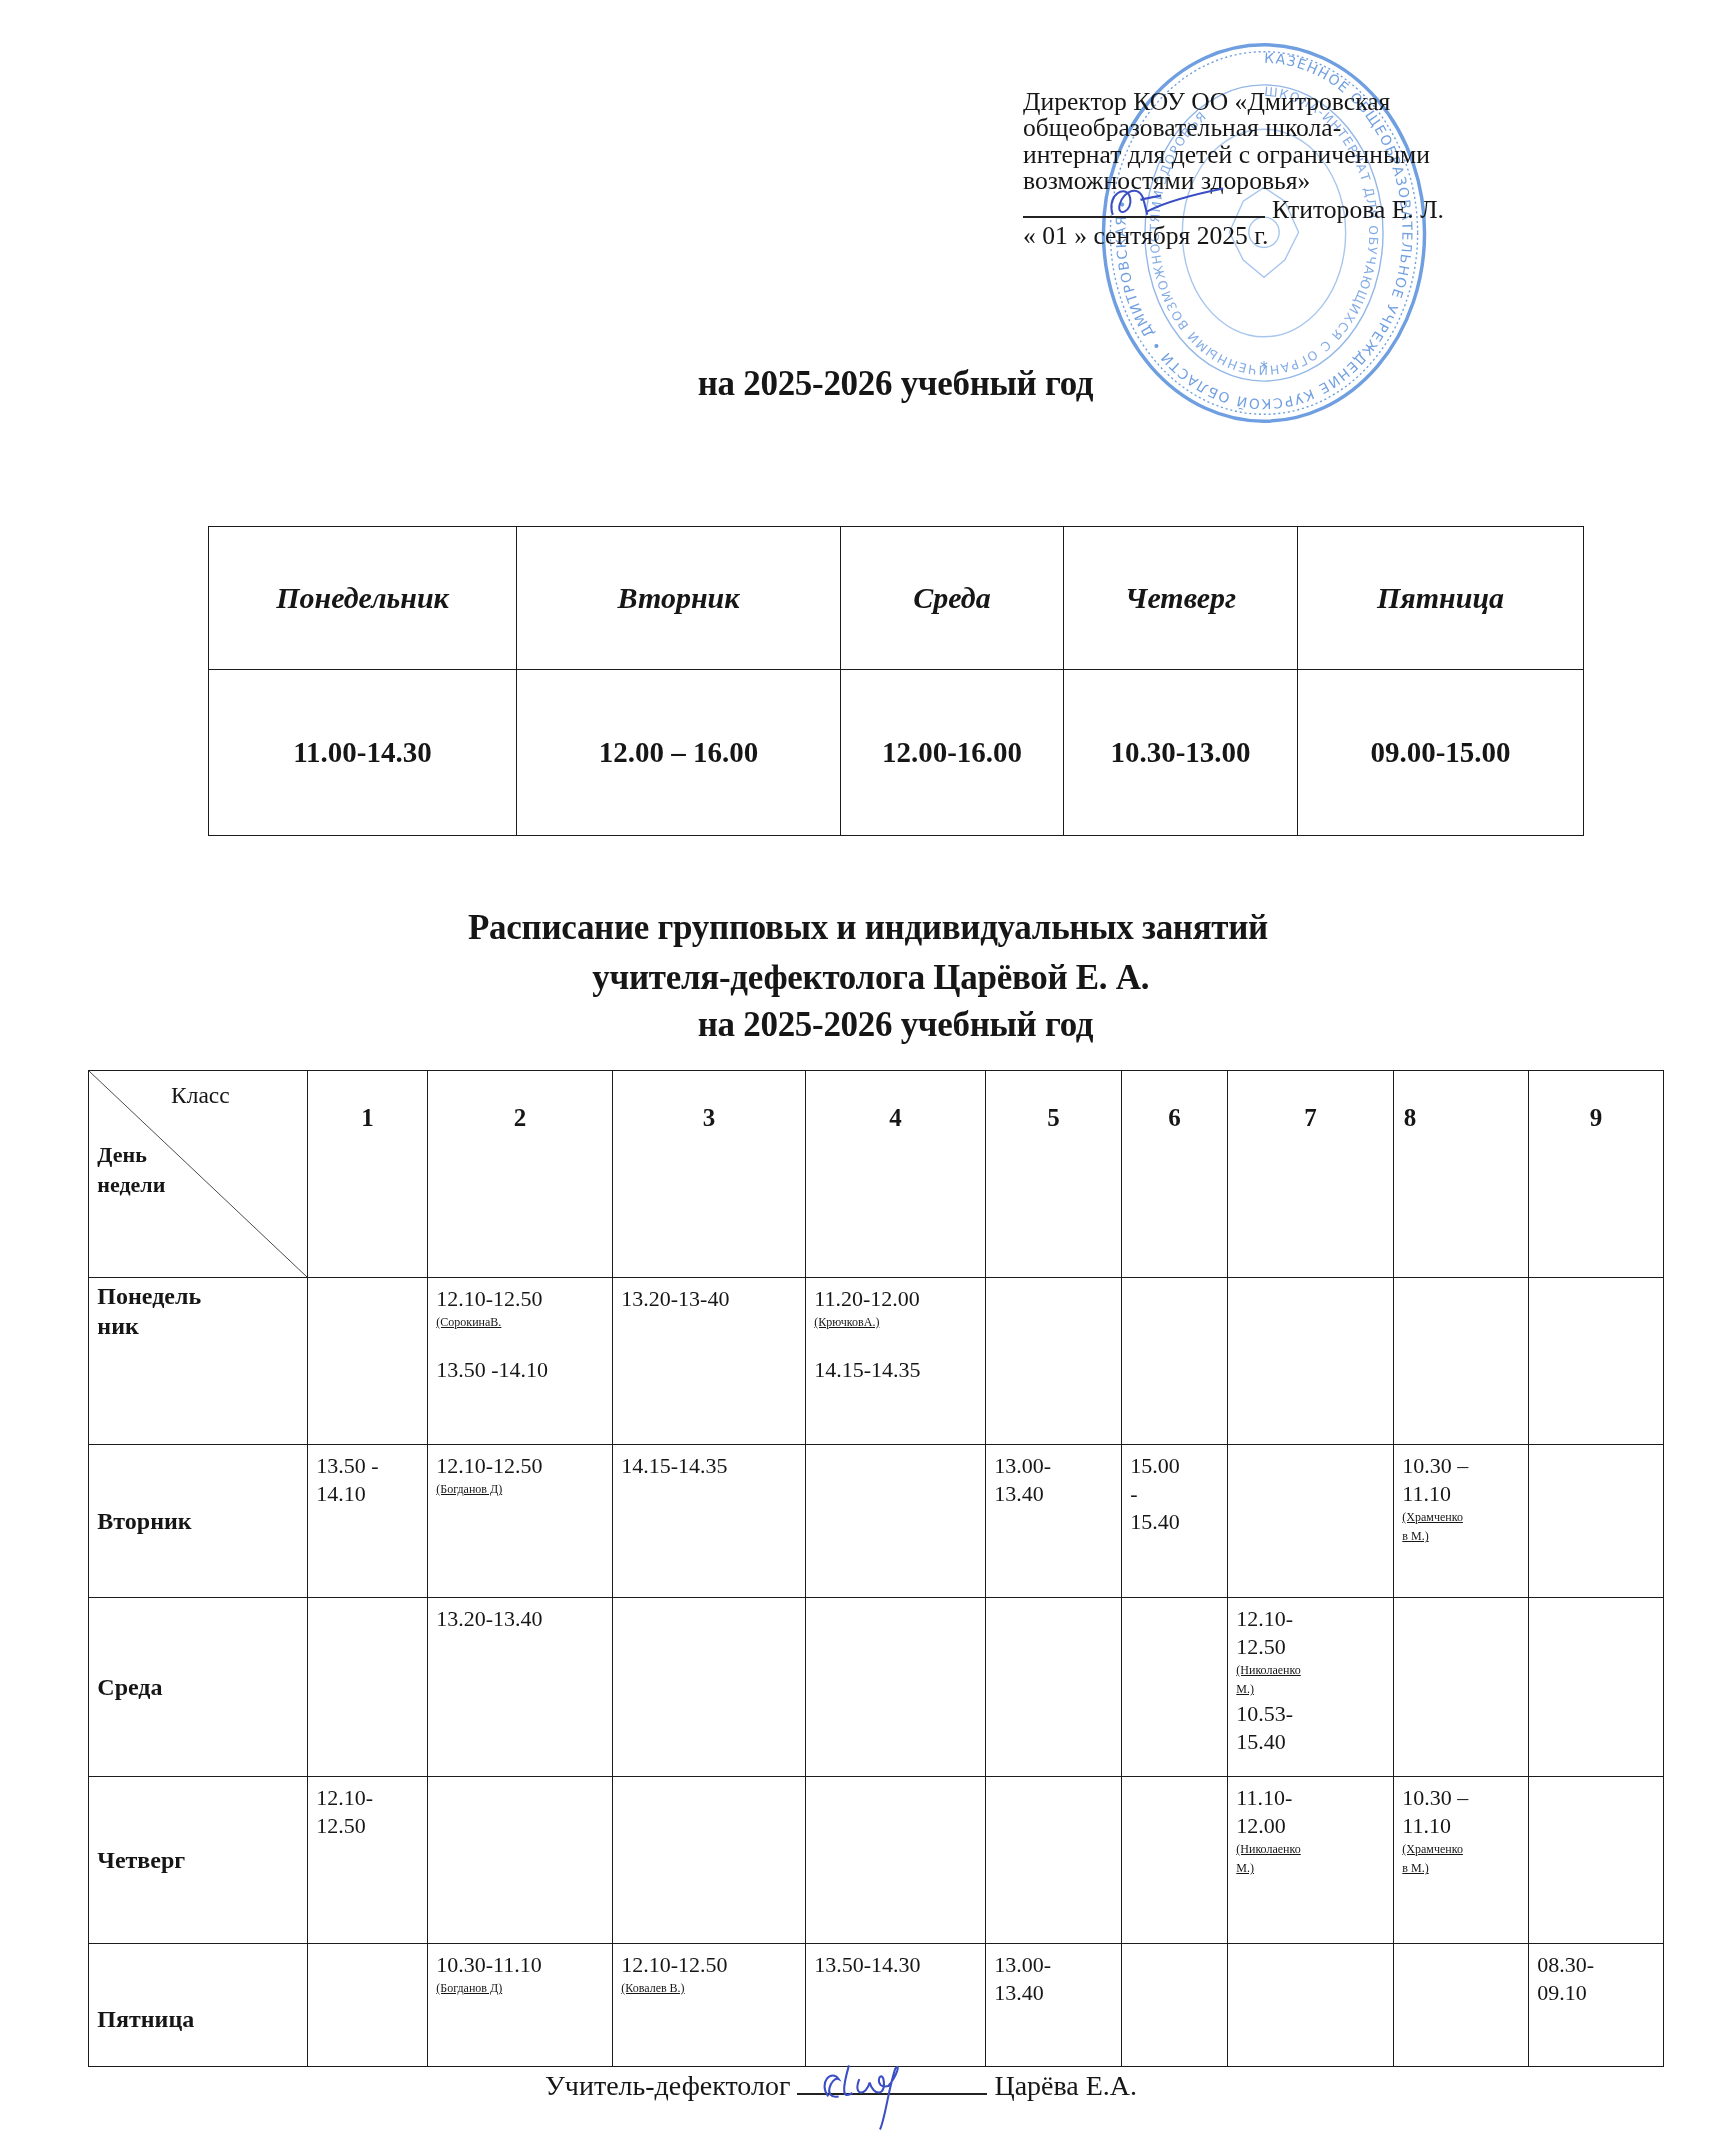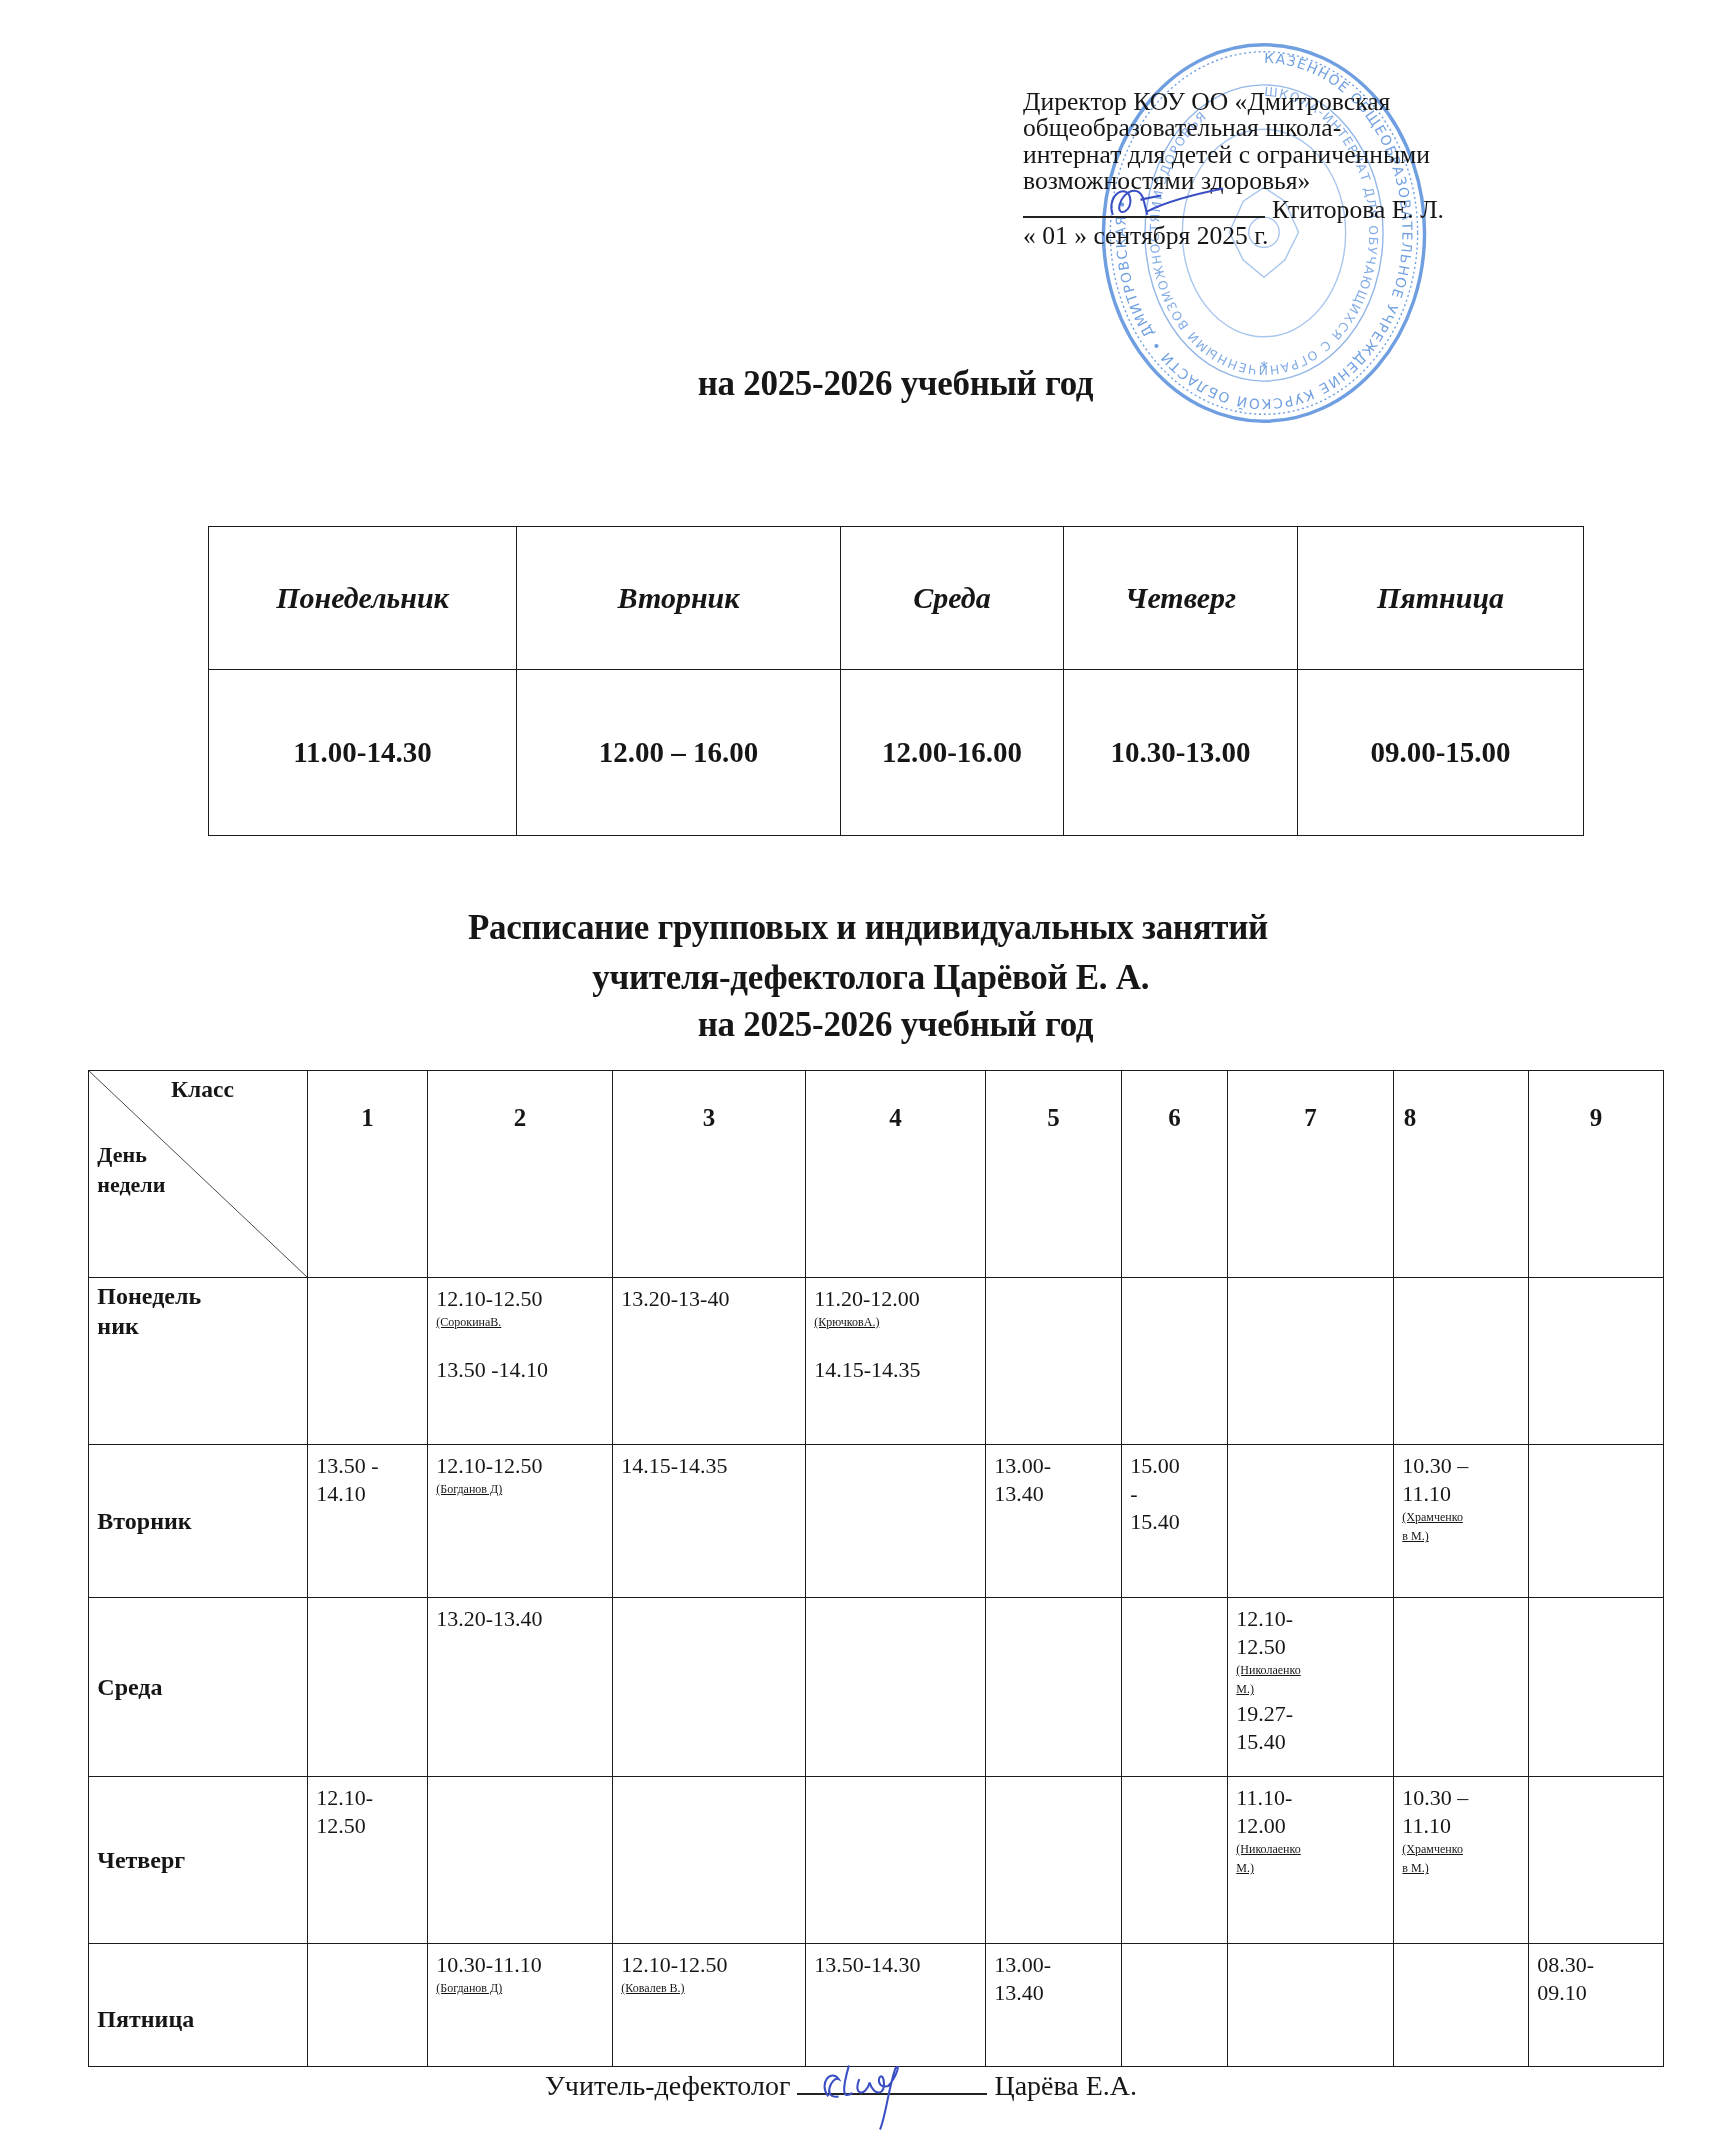--- a/index.html
+++ b/index.html
@@ -31,21 +31,21 @@
   .hours-table td, .hours-table th { border: 1.7px solid #1c1c1c; text-align: center; vertical-align: middle; padding: 0; }
   .hours-table th { height: 142px; font-style: italic; font-weight: bold; font-size: 30px; }
   .hours-table td { height: 165px; font-weight: bold; font-size: 29px; }
 
   
   .sched-table { left: 88px; top: 1054px; width: 1574px; }
   .sched-table td, .sched-table th { border: 1.7px solid #1c1c1c; padding: 0; vertical-align: top; }
   .sched-table thead th { height: 173px; font-weight: bold; font-size: 25px; text-align: center; vertical-align: top; padding-top: 33px; }
   .sched-table .corner { position: relative; padding: 0; }
   .corner svg { position: absolute; left: 0; top: 0; width: 100%; height: 100%; }
-  .corner .klass { position: absolute; left: 82px; top: 5px; font-size: 23.5px; font-weight: bold; }
+  .corner .klass { position: absolute; left: 82px; top: 11px; font-size: 23.5px; font-weight: normal; }
   .corner .den { position: absolute; left: 8.3px; top: 69px; font-size: 22px; font-weight: bold; text-align: left; line-height: 30px; }
   .sched-table tbody th { font-weight: bold; font-size: 24px; text-align: left; padding-left: 8.3px; line-height: 30px; }
   .sched-table tbody td { font-size: 22px; line-height: 28px; padding: 7px 5.5px 0 8.3px; white-space: normal; }
   .cell .note { font-size: 12px; line-height: 19.4px; display: block; text-decoration: underline; }
   .cell .time { display: block; }
   .cell .gap { display: block; height: 23.5px; }
   .row-mon { height: 167px; }
   .row-tue { height: 153px; }
   .row-wed { height: 179px; }
   .row-thu { height: 167px; }
@@ -238,21 +238,21 @@
         </td>
         <td class="cell"></td>
         <td class="cell"></td>
         <td class="cell"></td>
         <td class="cell"></td>
         <td class="cell">
           <span class="time">12.10-</span>
           <span class="time">12.50</span>
           <span class="note">(Николаенко</span>
           <span class="note">М.)</span>
-          <span class="time">19.27-</span>
+          <span class="time">10.53-</span>
           <span class="time">15.40</span>
         </td>
         <td class="cell"></td>
         <td class="cell"></td>
       </tr>
       <tr class="row-thu">
         <th class="day-mid"><span>Четверг</span></th>
         <td class="cell">
           <span class="time">12.10-</span>
           <span class="time">12.50</span>

